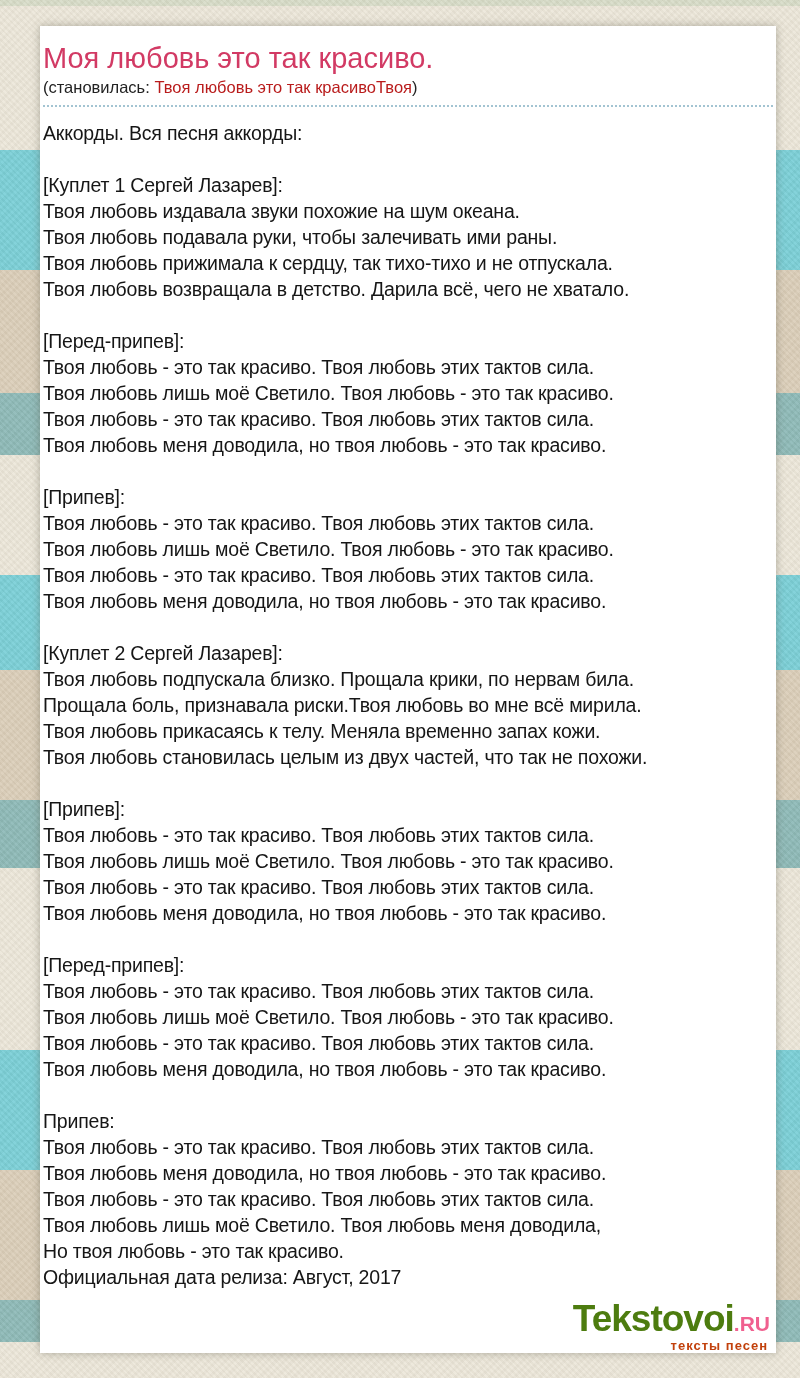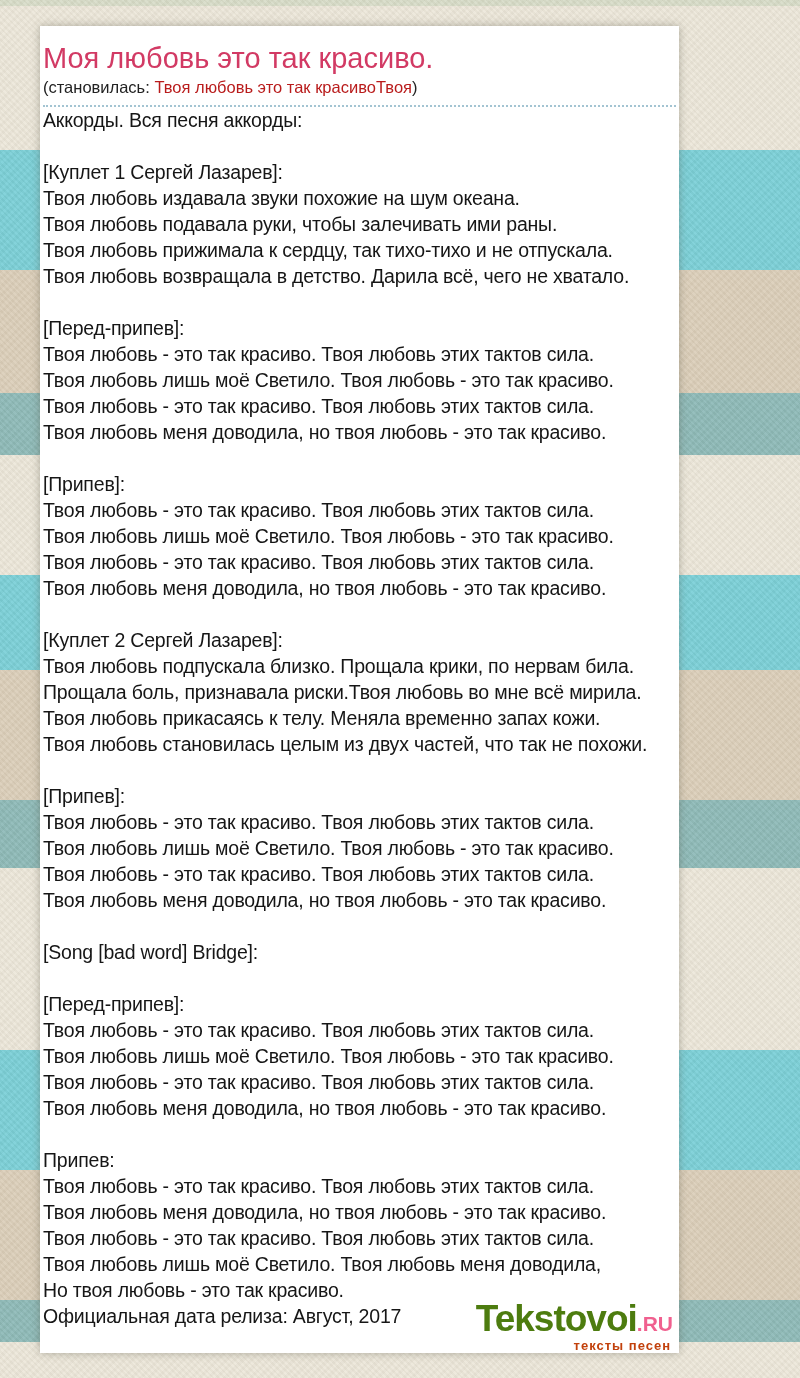--- a/index.html
+++ b/index.html
@@ -26,37 +26,38 @@
       #8cb9b7 1300px,#8cb9b7 1342px,
       #ece7da 1342px,#ece7da 1378px);
   }
   .bg::after{ 
     content:"";position:absolute;inset:0;
     background:
       repeating-linear-gradient(45deg, rgba(255,255,255,.05) 0 2px, rgba(90,80,60,.04) 2px 4px),
       repeating-linear-gradient(-45deg, rgba(255,255,255,.04) 0 3px, rgba(90,80,60,.03) 3px 6px);
   }
   .page{
-    position:absolute;left:40px;top:26px;width:639px;height:1327px;
+    position:absolute;left:40px;top:26px;width:736px;height:1327px;
     background:#ffffff;box-sizing:border-box;
     padding:14px 3px 0 3px;
     box-shadow:0 0 8px rgba(70,70,55,.38);
   }
   .song-title{
     margin:2px 0 4px 0;
     font-size:29px;font-weight:normal;line-height:32px;
     color:#d23a64;
   }
   .performer-row{
     font-size:16.5px;line-height:19px;color:#222;
     padding-bottom:8px;margin-bottom:0;
     border-bottom:2px dotted #a3c4d2;
   }
   .performer-link{color:#b91c1c;text-decoration:none;cursor:pointer;}
   .lyrics{
+    margin-top:13px;
     font-size:19.5px;line-height:26px;letter-spacing:-0.2px;
     color:#161616;
   }
   .stanza{margin:0 0 26px 0;}
   .stanza:last-child{margin-bottom:0;}
   .logo{
     position:absolute;right:6px;bottom:1px;
     text-align:right;line-height:1;user-select:none;cursor:pointer;
   }
   .logo-line{white-space:nowrap;}
@@ -83,21 +84,20 @@
   <div class="performer-row"><span>(становилась:</span><span> </span><a class="performer-link">Твоя любовь это так красивоТвоя</a><span>)</span></div>
 
   <div class="lyrics">
 
   <p class="stanza">Аккорды. Вся песня аккорды:</p>
       <p class="stanza">[Куплет 1 Сергей Лазарев]:<br>Твоя любовь издавала звуки похожие на шум океана.<br>Твоя любовь подавала руки, чтобы залечивать ими раны.<br>Твоя любовь прижимала к сердцу, так тихо-тихо и не отпускала.<br>Твоя любовь возвращала в детство. Дарила всё, чего не хватало.</p>
       <p class="stanza">[Перед-припев]:<br>Твоя любовь - это так красиво. Твоя любовь этих тактов сила.<br>Твоя любовь лишь моё Светило. Твоя любовь - это так красиво.<br>Твоя любовь - это так красиво. Твоя любовь этих тактов сила.<br>Твоя любовь меня доводила, но твоя любовь - это так красиво.</p>
       <p class="stanza">[Припев]:<br>Твоя любовь - это так красиво. Твоя любовь этих тактов сила.<br>Твоя любовь лишь моё Светило. Твоя любовь - это так красиво.<br>Твоя любовь - это так красиво. Твоя любовь этих тактов сила.<br>Твоя любовь меня доводила, но твоя любовь - это так красиво.</p>
       <p class="stanza">[Куплет 2 Сергей Лазарев]:<br>Твоя любовь подпускала близко. Прощала крики, по нервам била.<br>Прощала боль, признавала риски.Твоя любовь во мне всё мирила.<br>Твоя любовь прикасаясь к телу. Меняла временно запах кожи.<br>Твоя любовь становилась целым из двух частей, что так не похожи.</p>
       <p class="stanza">[Припев]:<br>Твоя любовь - это так красиво. Твоя любовь этих тактов сила.<br>Твоя любовь лишь моё Светило. Твоя любовь - это так красиво.<br>Твоя любовь - это так красиво. Твоя любовь этих тактов сила.<br>Твоя любовь меня доводила, но твоя любовь - это так красиво.</p>
-      <p class="stanza">[Song [bad word] Bridge]:</p>
       <p class="stanza">[Перед-припев]:<br>Твоя любовь - это так красиво. Твоя любовь этих тактов сила.<br>Твоя любовь лишь моё Светило. Твоя любовь - это так красиво.<br>Твоя любовь - это так красиво. Твоя любовь этих тактов сила.<br>Твоя любовь меня доводила, но твоя любовь - это так красиво.</p>
       <p class="stanza">Припев:<br>Твоя любовь - это так красиво. Твоя любовь этих тактов сила.<br>Твоя любовь меня доводила, но твоя любовь - это так красиво.<br>Твоя любовь - это так красиво. Твоя любовь этих тактов сила.<br>Твоя любовь лишь моё Светило. Твоя любовь меня доводила,<br>Но твоя любовь - это так красиво.<br>Официальная дата релиза: Август, 2017</p>
     </div>
 
   <div class="logo">
     <div class="logo-line"><span class="logo-brand">Tekstovoi</span><span class="logo-tld">.RU</span></div>
     <div class="logo-tagline">тексты песен</div>
   </div>
 
 </div>

